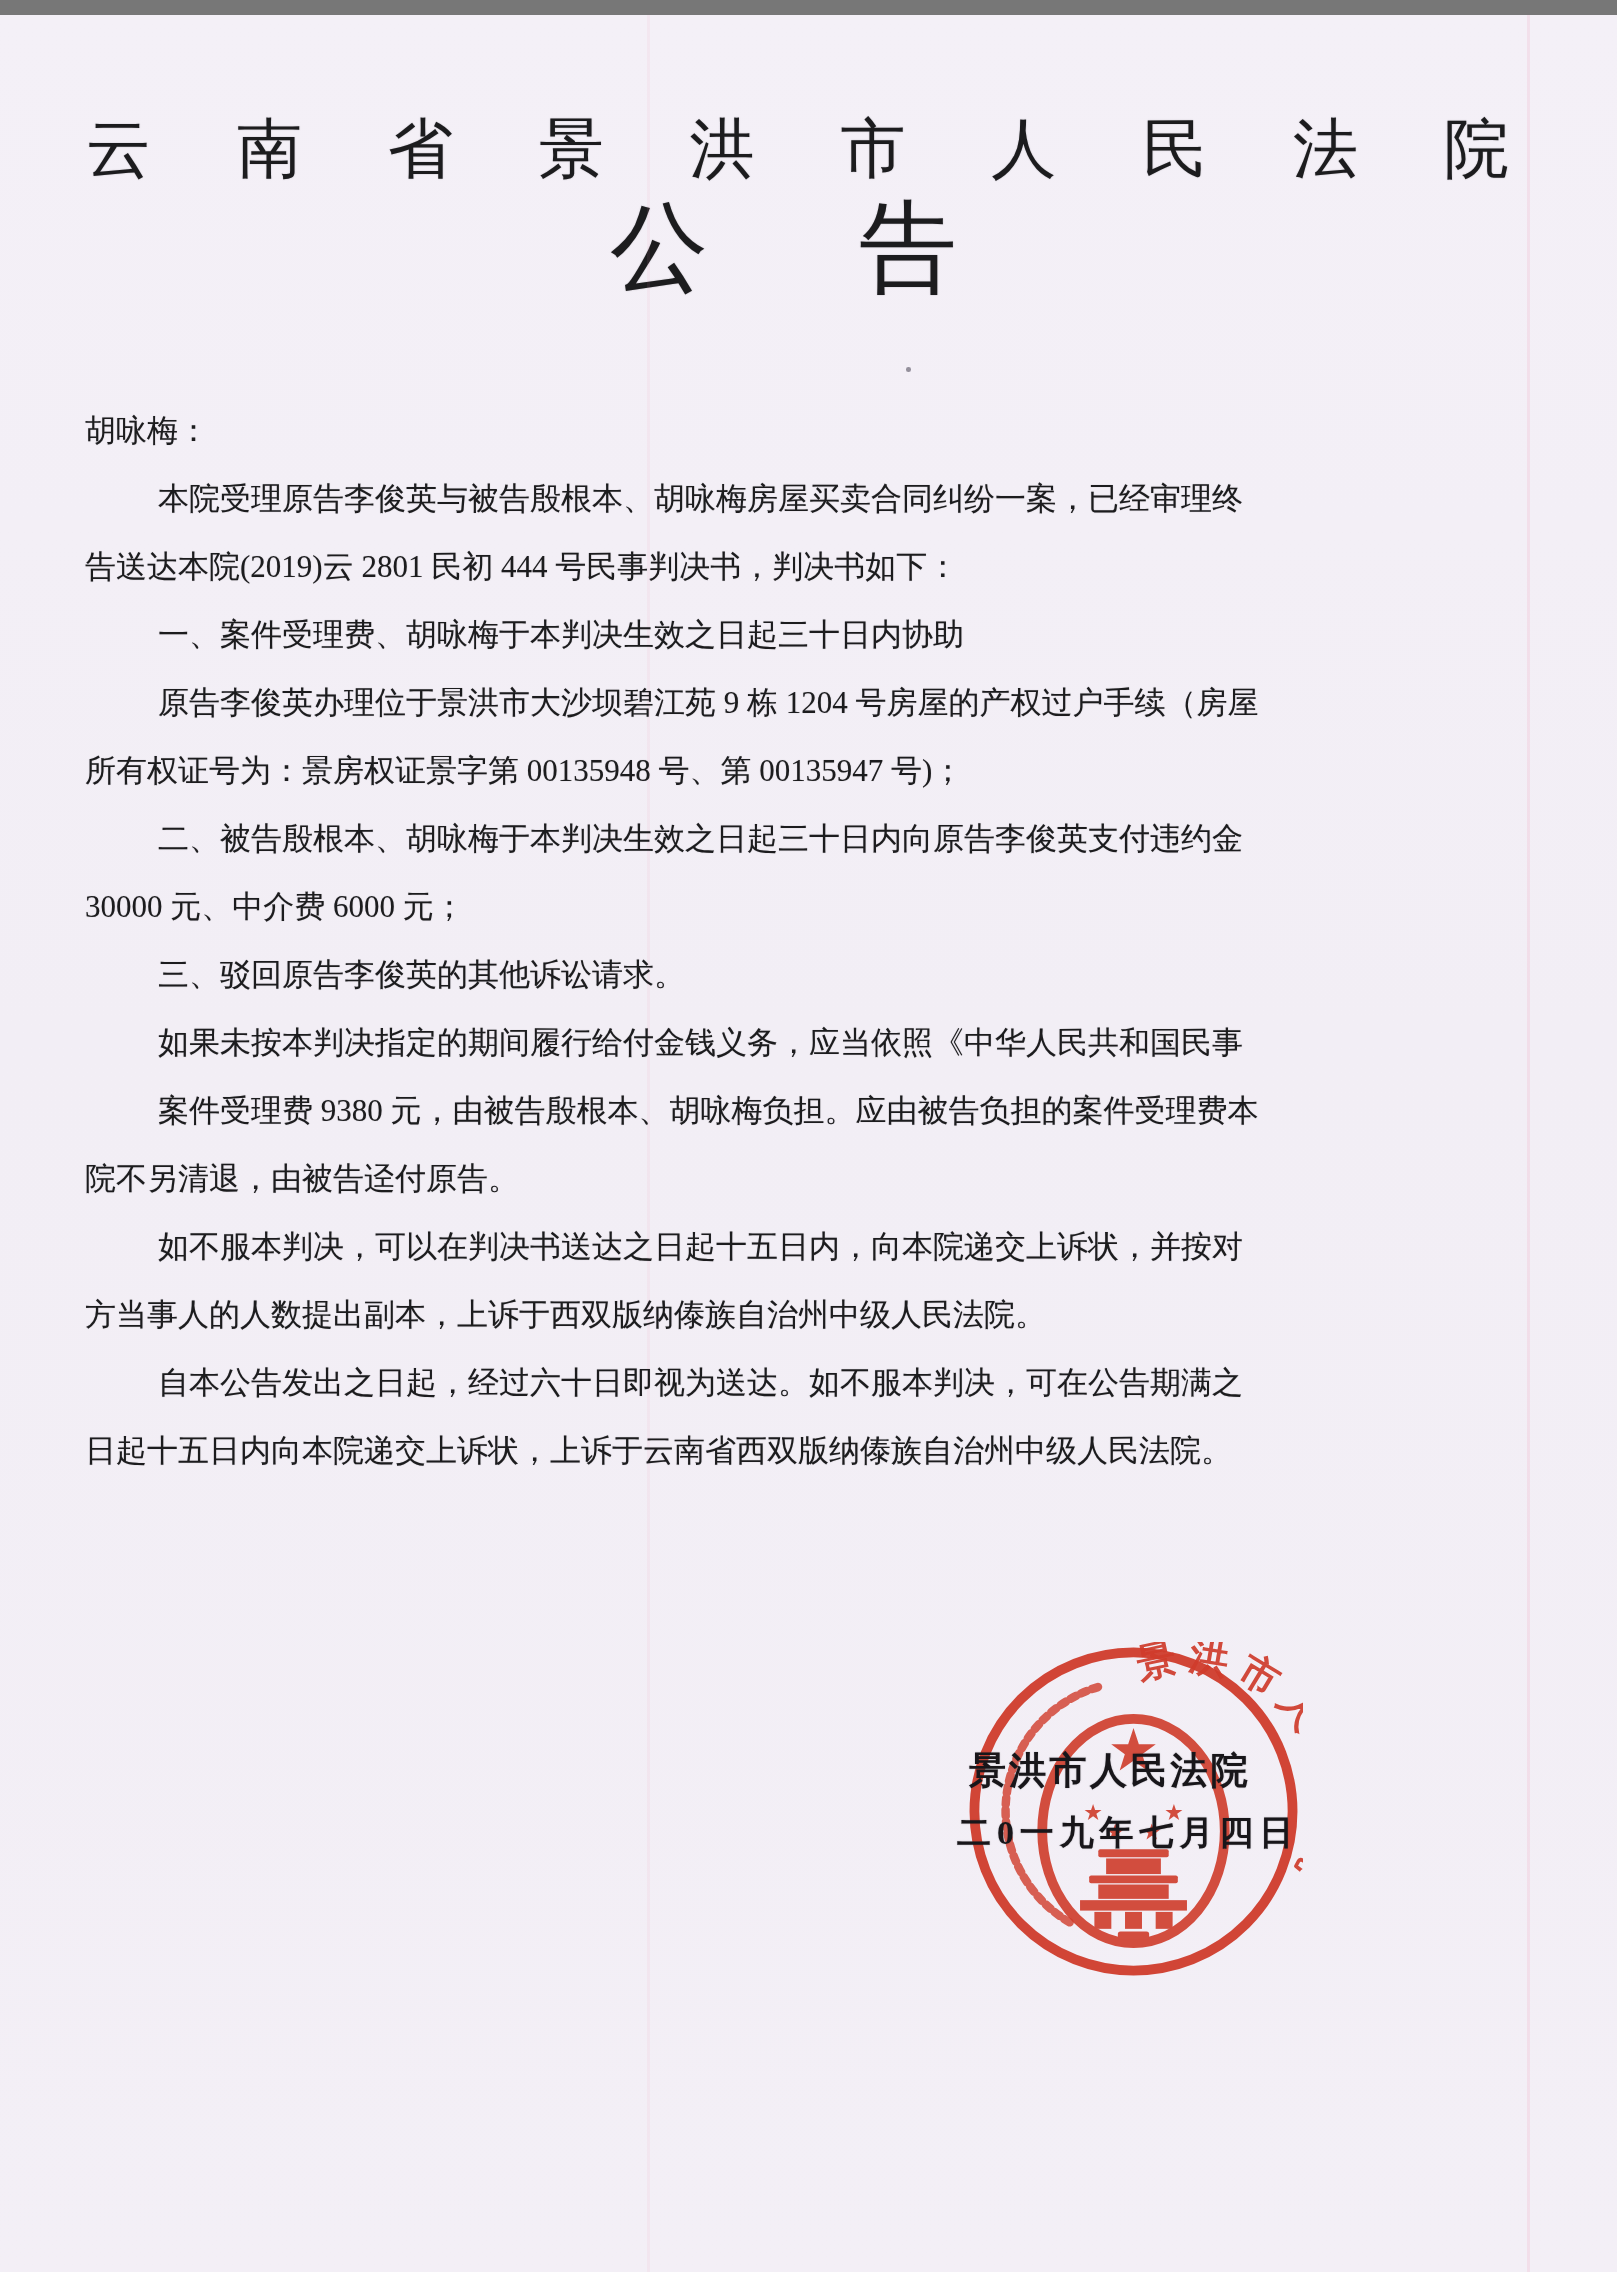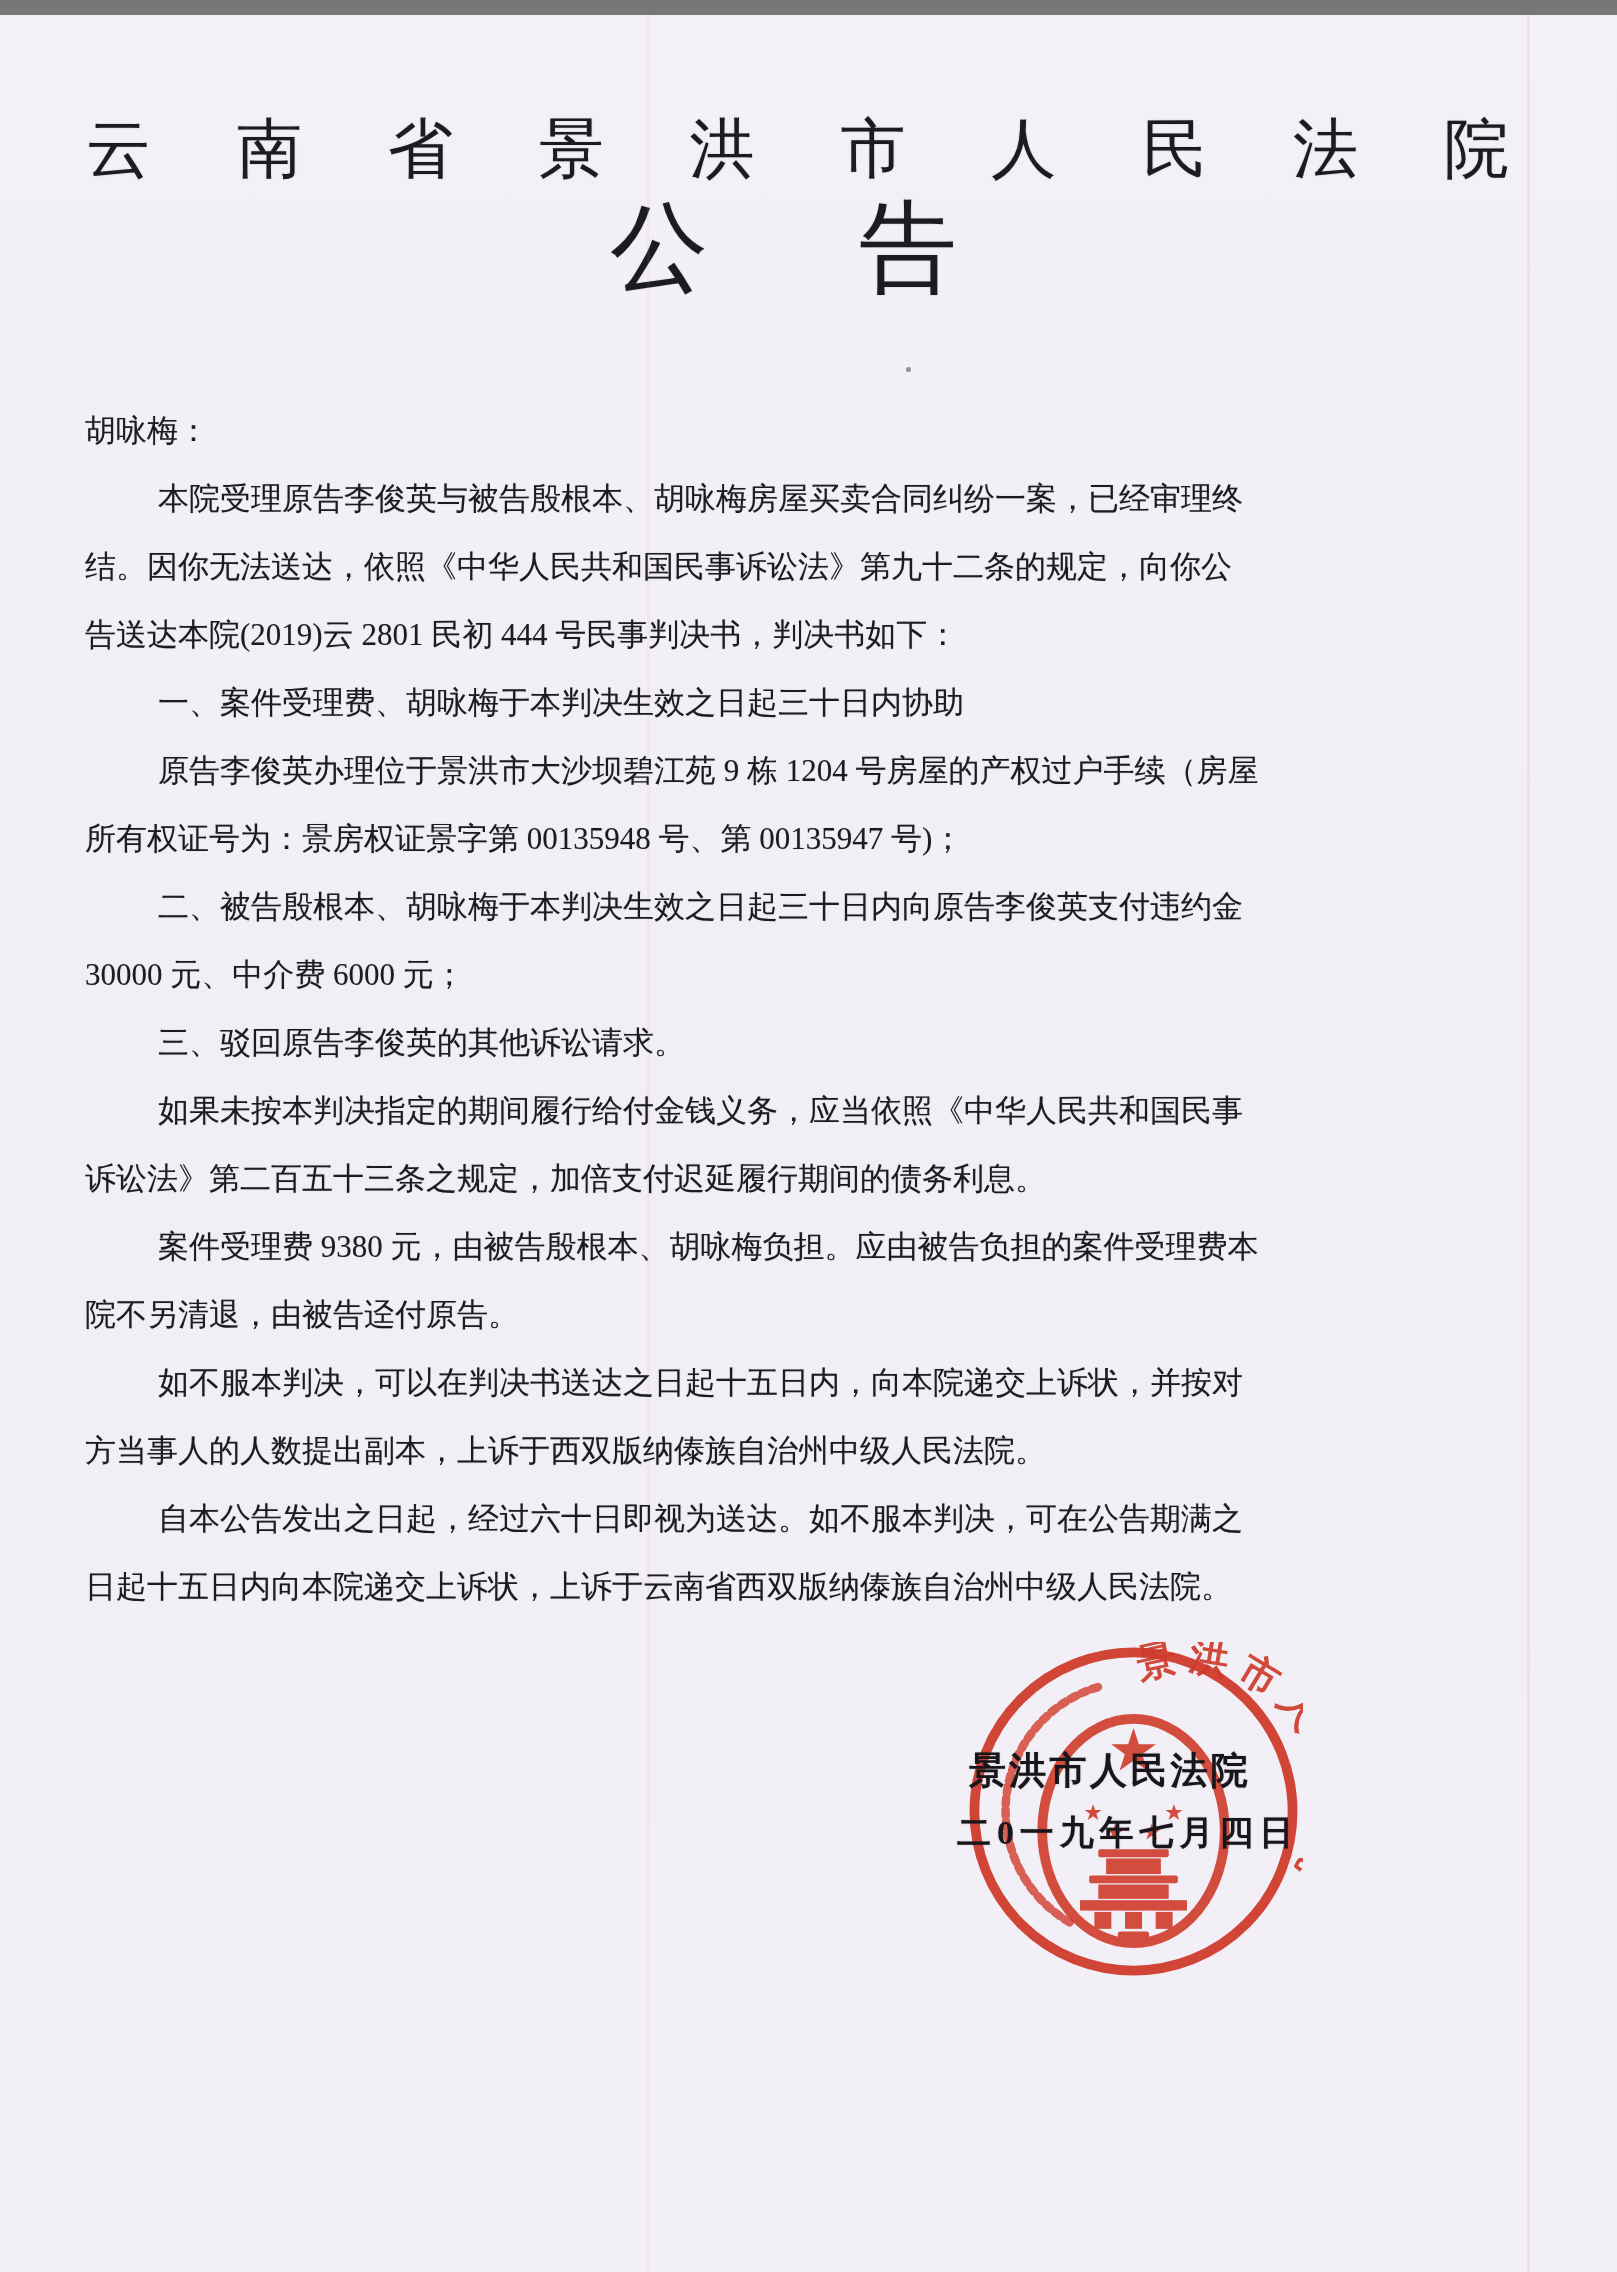--- a/index.html
+++ b/index.html
@@ -78,30 +78,28 @@
 <body>
 
 <div class="page">
 
   <div class="title1">云南省景洪市人民法院</div>
   <div class="title2">公告</div>
 
   <div class="bodytext">
     <div class="line">胡咏梅：</div>
     <div class="line indent">本院受理原告李俊英与被告殷根本、胡咏梅房屋买卖合同纠纷一案，已经审理终</div>
-    <div class="line">结。因你无法送达，依照《中华人民共和国民事诉讼法》第九十二条的规定，向你公</div>
     <div class="line">告送达本院(2019)云 2801 民初 444 号民事判决书，判决书如下：</div>
     <div class="line indent">一、案件受理费、胡咏梅于本判决生效之日起三十日内协助</div>
     <div class="line indent">原告李俊英办理位于景洪市大沙坝碧江苑 9 栋 1204 号房屋的产权过户手续（房屋</div>
     <div class="line">所有权证号为：景房权证景字第 00135948 号、第 00135947 号)；</div>
     <div class="line indent">二、被告殷根本、胡咏梅于本判决生效之日起三十日内向原告李俊英支付违约金</div>
     <div class="line">30000 元、中介费 6000 元；</div>
     <div class="line indent">三、驳回原告李俊英的其他诉讼请求。</div>
     <div class="line indent">如果未按本判决指定的期间履行给付金钱义务，应当依照《中华人民共和国民事</div>
-    <div class="line">诉讼法》第二百五十三条之规定，加倍支付迟延履行期间的债务利息。</div>
     <div class="line indent">案件受理费 9380 元，由被告殷根本、胡咏梅负担。应由被告负担的案件受理费本</div>
     <div class="line">院不另清退，由被告迳付原告。</div>
     <div class="line indent">如不服本判决，可以在判决书送达之日起十五日内，向本院递交上诉状，并按对</div>
     <div class="line">方当事人的人数提出副本，上诉于西双版纳傣族自治州中级人民法院。</div>
     <div class="line indent">自本公告发出之日起，经过六十日即视为送达。如不服本判决，可在公告期满之</div>
     <div class="line">日起十五日内向本院递交上诉状，上诉于云南省西双版纳傣族自治州中级人民法院。</div>
   </div>
 
   <div class="seal">
     <svg viewBox="0 0 520 520">

